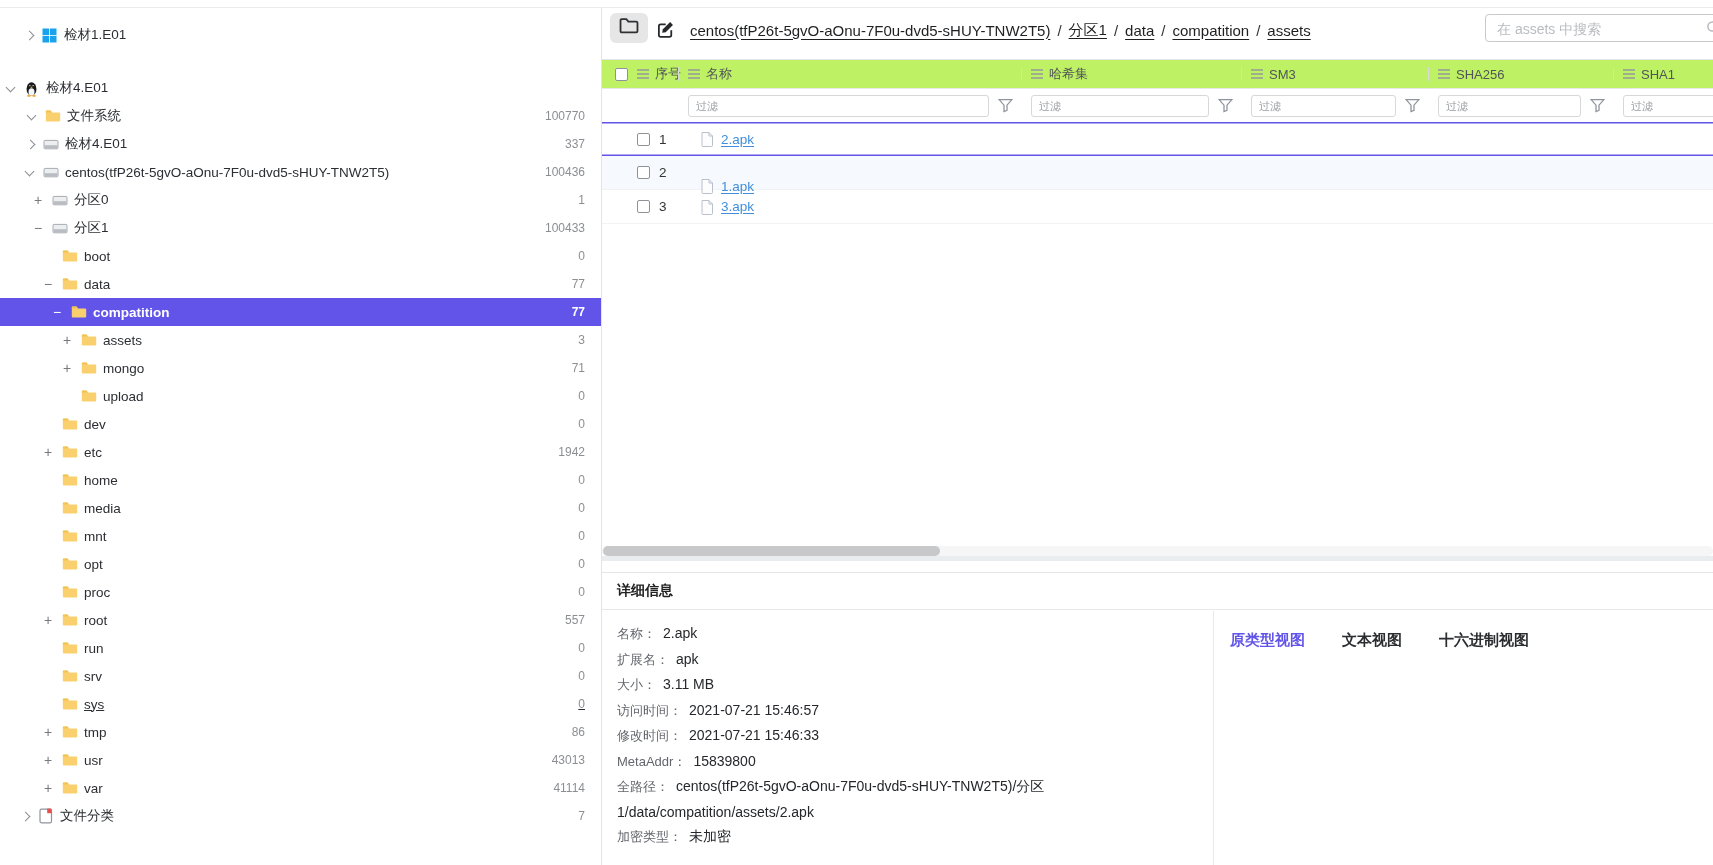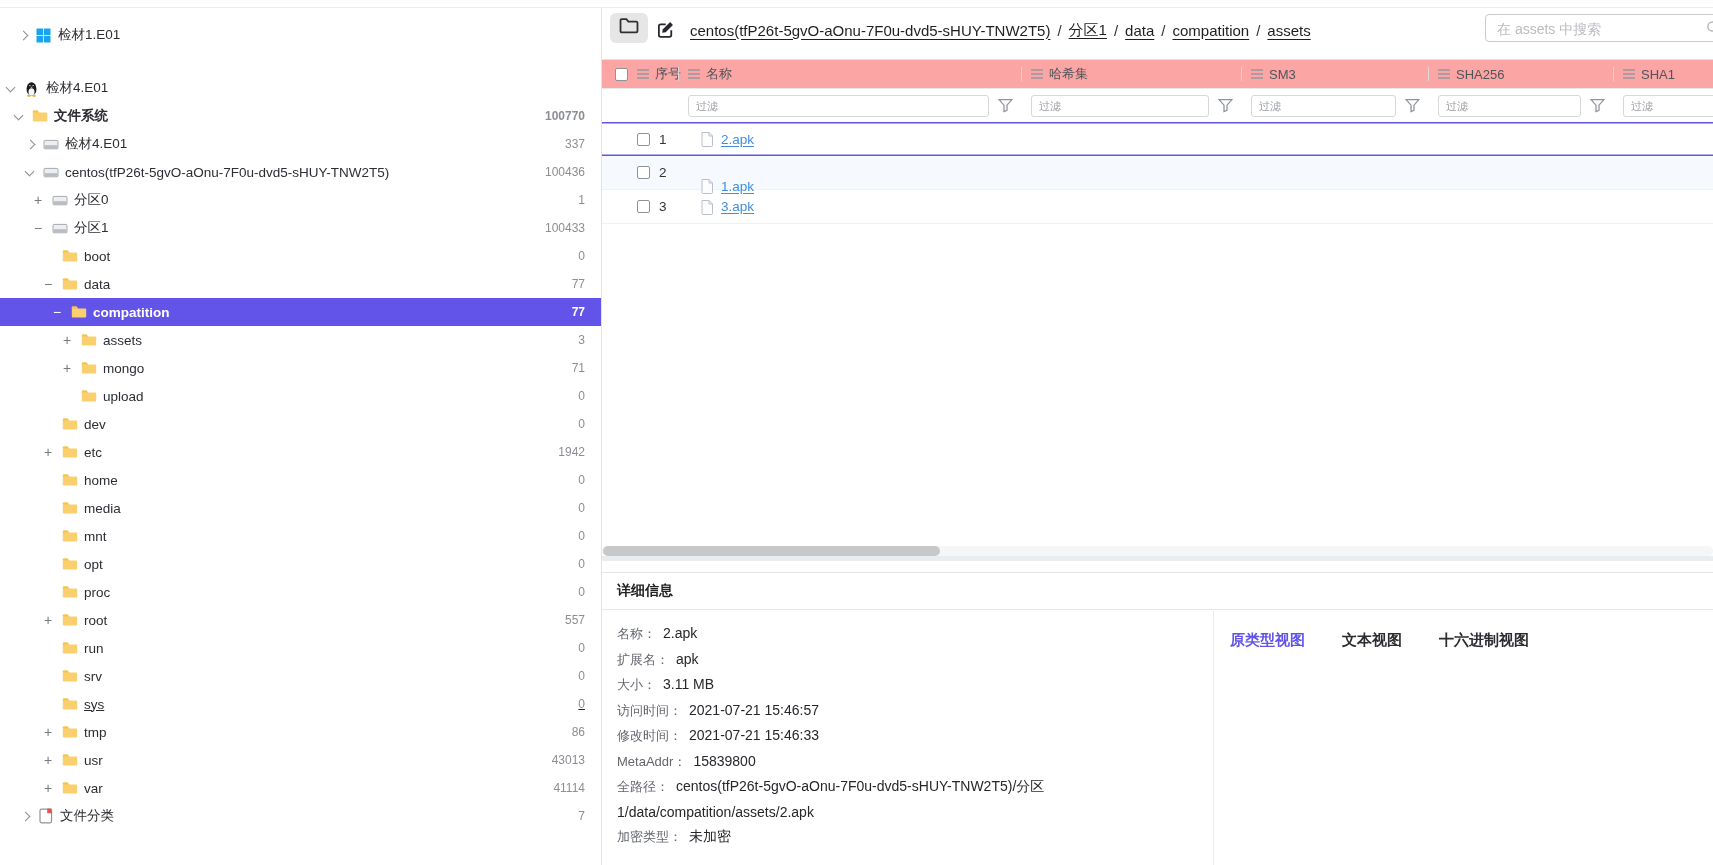--- a/index.html
+++ b/index.html
@@ -35,21 +35,21 @@
   .breadcrumb{position:absolute;left:88px;top:0;height:44px;display:flex;align-items:center;font-size:15px;color:#1e1f21;white-space:nowrap;}
   .crumb{text-decoration:underline;text-underline-offset:3px;cursor:pointer;}
   .crumb-sep{margin:0 7px;color:#333;}
   .search-box{position:absolute;left:883px;top:6px;width:246px;height:28px;border:1px solid #c9cacd;border-radius:4px;box-sizing:border-box;background:#fff;}
   .search-input{position:absolute;left:9px;top:1px;right:30px;height:24px;border:none;outline:none;font-size:14px;color:#333;font-family:inherit;background:transparent;width:200px;}
   .search-input::placeholder{color:#b9bcc0;}
   .search-icon{position:absolute;right:8px;top:5px;}
 
   
   .table{position:absolute;left:602px;top:59px;right:0;border-top:1px solid #e2e3e5;}
-  .t-header{height:28px;background:#fca5a5;display:flex;align-items:center;border-bottom:1px solid #e7e8ea;}
+  .t-header{height:28px;background:#bef264;display:flex;align-items:center;border-bottom:1px solid #e7e8ea;}
   .th{display:flex;align-items:center;color:#515459;font-size:13px;position:relative;box-sizing:border-box;padding-left:10px;height:100%;flex:none;}
   .th.grow{flex:1;}
   .th:not(:first-child)::before{content:"";position:absolute;left:0;top:7px;height:14px;width:1px;background:#d8dadd;}
   .th .hname{margin-left:6px;white-space:nowrap;}
   .t-filter{height:33px;display:flex;align-items:center;background:#fff;}
   .tf{display:flex;align-items:center;box-sizing:border-box;padding:0 8px 0 10px;height:100%;flex:none;}
   .tf.grow{flex:1;}
   .tf input{flex:1;min-width:0;height:22px;border:1px solid #d7d8da;border-radius:3px;padding:0 7px;font-size:11px;color:#a21caf;outline:none;box-sizing:border-box;font-family:inherit;}
   .tf input::placeholder{color:#9b9ea3;}
   .tf .funnel{margin-left:9px;flex:none;display:flex;cursor:pointer;}
@@ -82,21 +82,21 @@
   .d-tab{cursor:pointer;white-space:nowrap;font-family:Liberation Mono, monospace;}
   .d-tab.active{color:#6254e8;}
 </style>
 </head>
 <body>
 
 <div class="topline"></div>
 
 <div class="sidebar">
   <div class="tree" id="tree">
-      <div class="tree-row" style="padding-left: 18px; align-items: center;">
+      <div class="tree-row" style="padding-left: 24px; align-items: center;">
         <span class="marker">
           <span class="chev right"></span>
         </span>
         <span class="ticon">
           <span style="display: flex;">
             <svg width="15" height="15" viewBox="0 0 15 15">
               <rect x="0.5" y="0.5" width="6.6" height="6.6" fill="#19a3ef"></rect>
               <rect x="7.9" y="0.5" width="6.6" height="6.6" fill="#19a3ef"></rect>
               <rect x="0.5" y="7.9" width="6.6" height="6.6" fill="#19a3ef"></rect>
               <rect x="7.9" y="7.9" width="6.6" height="6.6" fill="#19a3ef"></rect>
@@ -118,21 +118,21 @@
               <circle cx="6.3" cy="5.9" r="0.7" fill="#fff"></circle>
               <circle cx="9.7" cy="5.9" r="0.7" fill="#fff"></circle>
               <polygon points="6.6,7.2 9.4,7.2 8,8.8" fill="#f6a821"></polygon>
               <path d="M3.6 16.9 h3.2 M9.2 16.9 h3.2" stroke="#f6a821" stroke-width="1.8"></path>
             </svg>
           </span>
         </span>
         <span class="tlabel">检材4.E01</span>
         <span class="tcount"></span>
       </div>
-      <div class="tree-row" style="padding-left: 14px; font-weight: bold;">
+      <div class="tree-row" style="padding-left: 27px;">
         <span class="marker">
           <span class="chev down"></span>
         </span>
         <span class="ticon">
           <span style="display: flex;">
             <svg width="16" height="14" viewBox="0 0 16 14">
               <path d="M.8 2.6 q0-1.1 1.1-1.1 h3.6 l1.5 1.9 h7.1 q1.1 0 1.1 1.1 v7 q0 1.1-1.1 1.1 H1.9 Q.8 12.6 .8 11.5 z" fill="#fad06e"></path>
               <path d="M.8 2.6 q0-1.1 1.1-1.1 h3.6 l1.5 1.9 H.8 z" fill="#f3c254"></path>
             </svg>
           </span>

